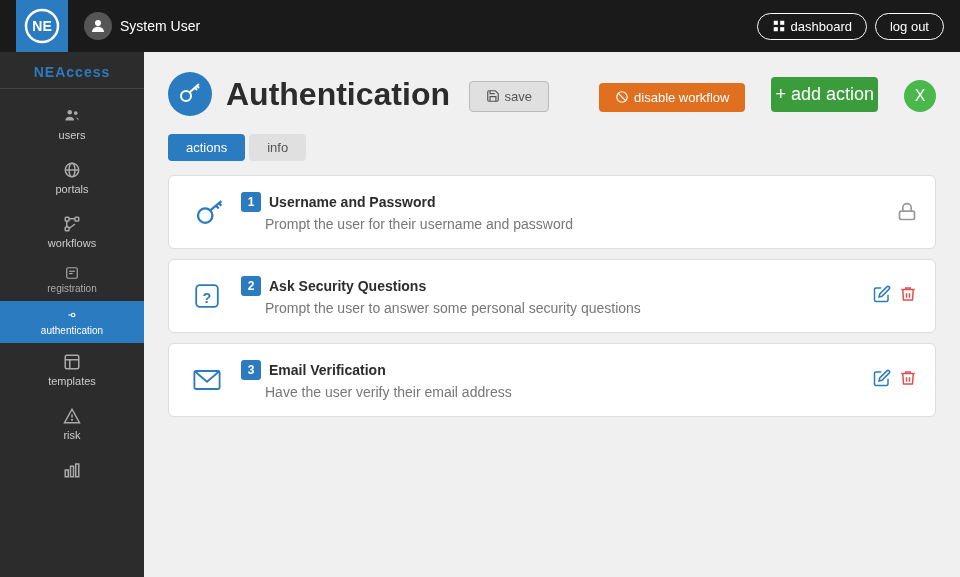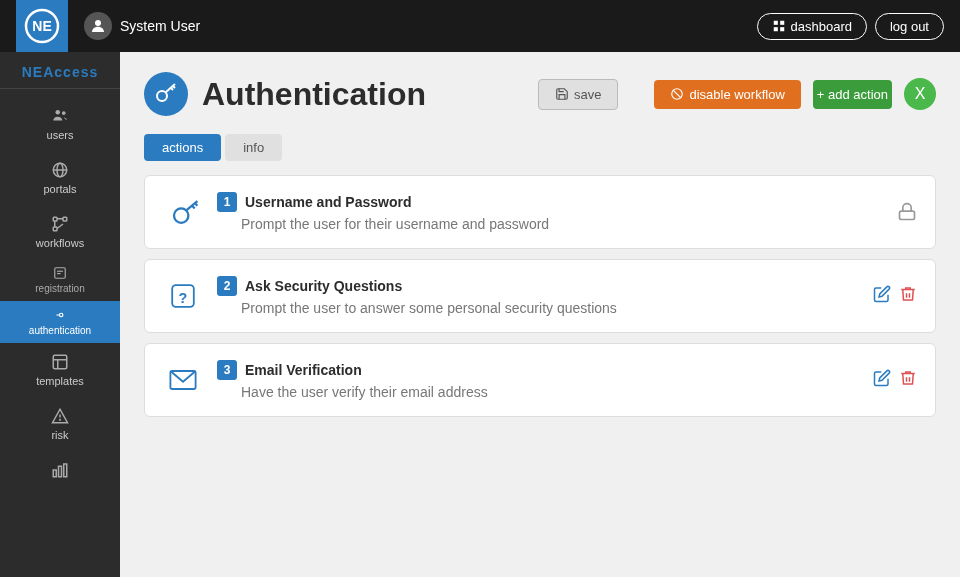--- a/index.html
+++ b/index.html
@@ -36,21 +36,21 @@
       display: flex; align-items: center; gap: 5px;
     }
 
     
     .main-layout {
       display: flex; flex: 1; overflow: hidden;
     }
 
     
     .sidebar {
-      width: 120px; background: #2c2c2c; display: flex; flex-direction: column;
+      width: 144px; background: #2c2c2c; display: flex; flex-direction: column;
       flex-shrink: 0; overflow-y: auto;
     }
     .sidebar-brand {
       padding: 12px 8px 8px; text-align: center; color: #fff; font-size: 14px; font-weight: bold;
       letter-spacing: 1px; border-bottom: 1px solid #444;
     }
     .sidebar-brand span { color: #2a7bbf; }
     .sidebar-nav { flex: 1; padding: 8px 0; }
     .sidebar-item {
       display: flex; flex-direction: column; align-items: center;
@@ -74,34 +74,34 @@
     .page-header {
       display: flex; align-items: center; justify-content: space-between; margin-bottom: 18px;
     }
     .page-title-area { display: flex; align-items: center; gap: 14px; }
     .page-title-icon {
       width: 44px; height: 44px; background: #2a7bbf; border-radius: 50%;
       display: flex; align-items: center; justify-content: center;
     }
     .page-title-icon svg { width: 24px; height: 24px; }
     .page-title { font-size: 32px; font-weight: bold; color: #2c2c2c; }
-    .page-actions { display: flex; gap: 12px; align-items: center; }
+    .page-actions { display: flex; gap: 26px; align-items: flex-end; }
     .btn-save {
       background: #e0e0e0; color: #555; border: 1.5px solid #bbb;
       padding: 7px 16px; border-radius: 4px; cursor: pointer; font-size: 13px;
       display: flex; align-items: center; gap: 5px;
     }
     .btn-disable {
       background: #e07020; color: #fff; border: none;
       padding: 7px 16px; border-radius: 4px; cursor: pointer; font-size: 13px;
       display: flex; align-items: center; gap: 5px; margin-left: 24px;
     }
     .btn-add-action {
       background: #3a9c3a; color: #fff; border: none;
-      padding: 7px 4px; border-radius: 4px; cursor: pointer; font-size: 13px;
+      padding: 7px 4px; border-radius: 4px; cursor: pointer; font-size: 18px;
       display: flex; align-items: center; gap: 5px;
     }
     .btn-close {
       background: #4ab84a; color: #fff; border: none;
       width: 32px; height: 32px; border-radius: 50%; cursor: pointer; font-size: 16px;
       display: flex; align-items: center; justify-content: center;
     }
     .tabs { display: flex; gap: 4px; margin-bottom: 14px; }
     .tab {
       padding: 6px 18px; border-radius: 4px; cursor: pointer; font-size: 13px; border: none;

